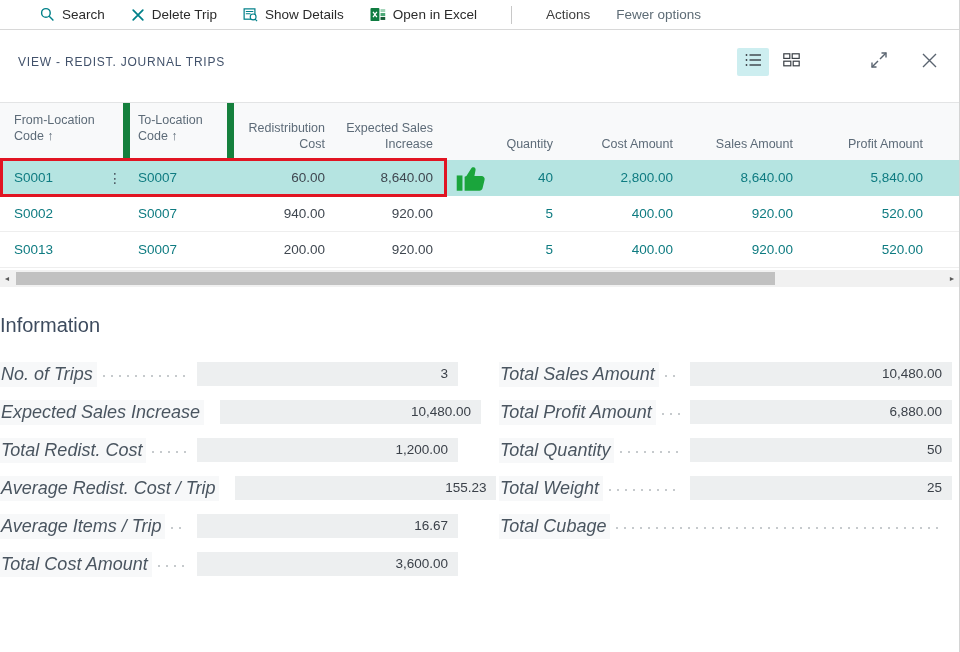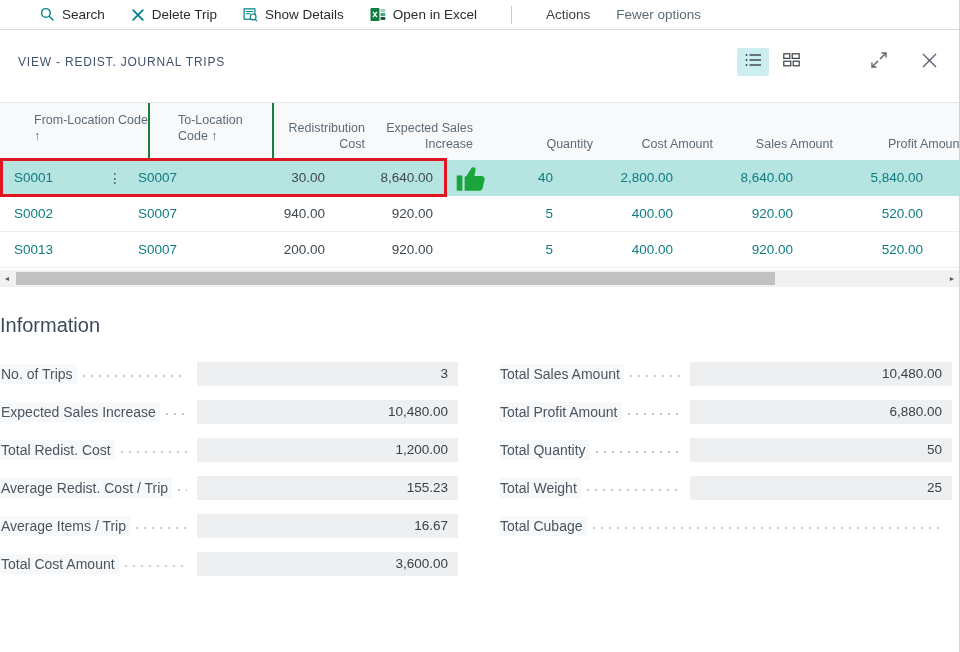--- a/index.html
+++ b/index.html
@@ -38,22 +38,22 @@
   .cell { flex:none; }
   .c1 { width:130px; padding-left:14px; position:relative; }
   .c2 { width:104px; padding-left:8px; }
   .c3 { width:100px; text-align:right; padding-right:9px; }
   .c4 { width:108px; text-align:right; padding-right:9px; }
   .c5 { width:59px; display:flex; align-items:center; justify-content:center; }
   .c6 { width:61px; text-align:right; padding-right:9px; }
   .c7 { width:120px; text-align:right; padding-right:9px; }
   .c8 { width:120px; text-align:right; padding-right:9px; }
   .c9 { width:130px; text-align:right; padding-right:9px; }
-  .grid-header .c1, .grid-header .c2 { border-right:2px solid #15803d; height:100%;
-    display:flex; align-items:flex-end;margin-left:20px; }
+  .grid-header .c1, .grid-header .c2 { border-right:7px solid #15803d; height:100%;
+    display:flex; align-items:flex-end; }
   .grid-header .c1 > span, .grid-header .c2 > span { padding-bottom:8px; display:block; }
   .link { color:#0e7b81; cursor:pointer; text-decoration:none; }
   .val { color:#3f4750; }
   .more-dots { position:absolute; right:8px; top:50%; transform:translateY(-50%);
     color:#4a5560; font-size:14px; cursor:pointer; line-height:1; }
   .selection-box { position:absolute; left:0; top:56px; width:447px; height:39px;
     border:3px solid #e11422; pointer-events:none; z-index:3; }
   .thumb-icon svg { display:block; }
 
   
@@ -64,22 +64,22 @@
   .hs-thumb { position:absolute; left:16px; top:2px; width:759px; height:13px;
     background:#c1c1c1; cursor:pointer; }
 
   
   .info { padding:27px 0 0 0; }
   .info-title { font-size:20px; color:#3d4b5e; margin-bottom:25px; }
   .info-cols { display:flex; }
   .info-col-left { width:458px; }
   .info-col-right { width:453px; margin-left:41px; }
   .field-row { display:flex; align-items:center; height:24px; margin-bottom:14px; }
-  .field-label { background:#f7f8f9; padding:2px 4px 2px 1px; font-size:14px;
-    color:#4a5560; white-space:nowrap; flex:none; }
+  .field-label { background:#f7f8f9; padding:2px 4px 2px 1px; font-size:18px;
+    color:#4a5560; white-space:nowrap; flex:none;font-style:italic; }
   .leader { flex:1; height:2px; margin:0 10px 0 6px; align-self:center; margin-top:4px;
     background:repeating-linear-gradient(to right,#c6cacd 0 2px,transparent 2px 8px); }
   .field-box { flex:none; width:261px; height:24px; background:#edeff0; line-height:24px;
     text-align:right; padding-right:10px; font-size:13.5px; color:#3b4149; }
   .info-col-right .field-box { width:262px; }
 
   
   .close-btn { position:absolute; top:610px; right:15px; width:84px; height:31px;
     background:#fff; border:1px solid #8a8886; border-radius:2px; font-size:13.5px;
     color:#2b2b2b; cursor:pointer; font-family:inherit; }
@@ -195,21 +195,21 @@
       <div class="cell c8">Sales Amount</div>
       <div class="cell c9">Profit Amount</div>
     </div>
 
     <div class="grid-row selected">
       <div class="cell c1">
         <span class="link">S0001</span>
         <span class="more-dots">⋮</span>
       </div>
       <div class="cell c2"><span class="link">S0007</span></div>
-      <div class="cell c3 val">30.00</div>
+      <div class="cell c3 val">60.00</div>
       <div class="cell c4 val">8,640.00</div>
       <div class="cell c5 thumb-icon">
         <span>
             <svg width="34" height="28" viewBox="0 0 26 22" fill="#1aa53c">
               <rect x="1" y="9" width="4.5" height="12"></rect>
               <path d="M7.2 21 h11.6 c1.2 0 2.2-.8 2.5-2 l1.6-6.6 c.35-1.5-.8-2.9-2.4-2.9 h-5.6 l.9-4.7 c.2-1-.45-2-1.45-2.2 -.8-.2-1.6.2-2 .9 L8.6 9.4 7.2 10z"></path>
             </svg>
           </span>
       </div>
       <div class="cell c6"><span class="link">40</span></div>

